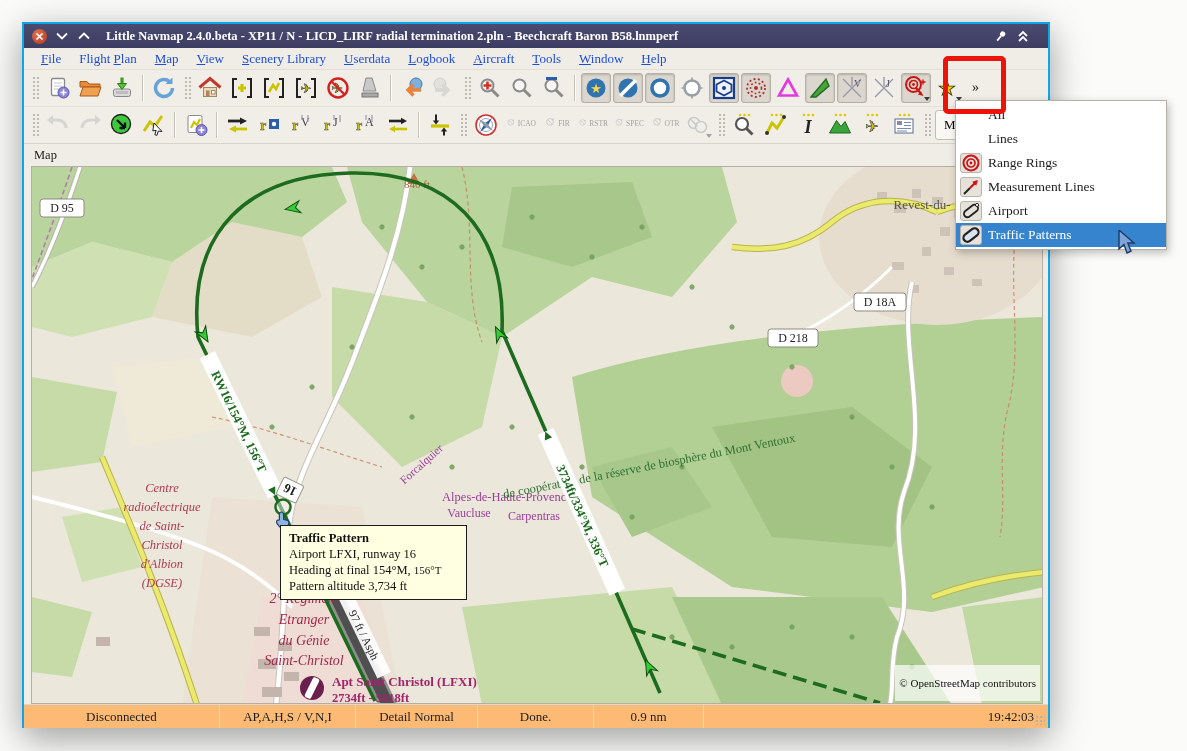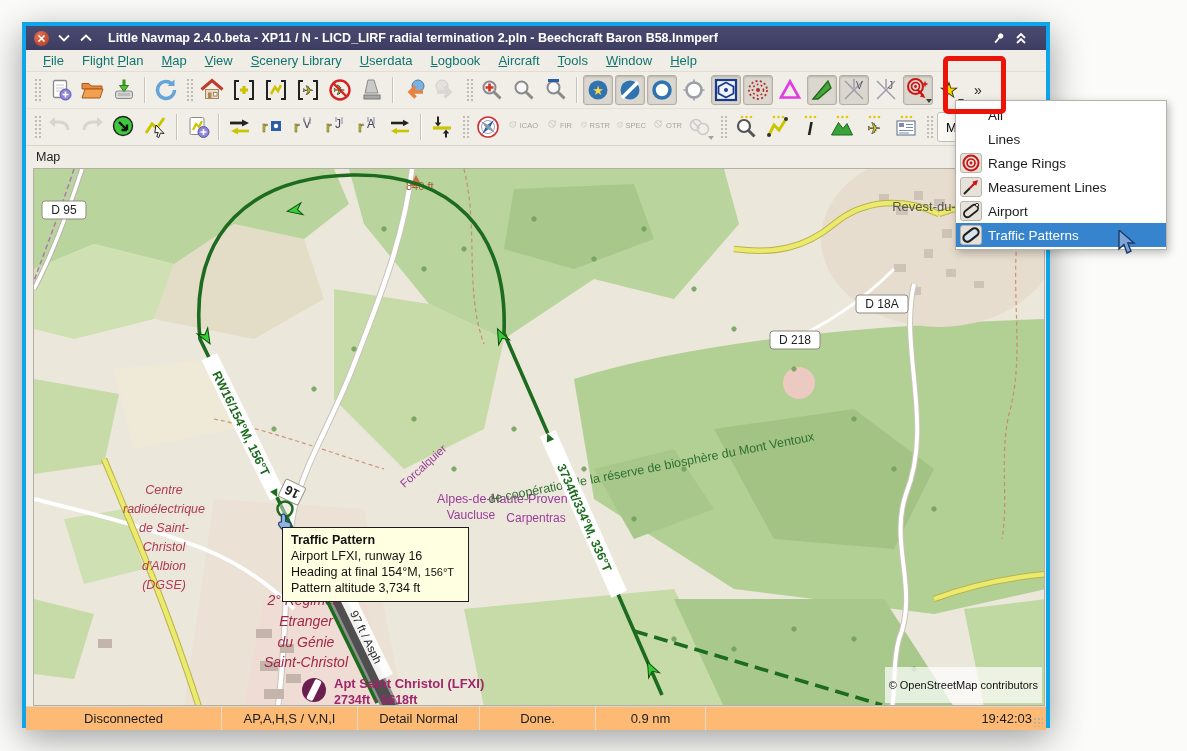--- a/index.html
+++ b/index.html
@@ -1,32 +1,32 @@
 <!DOCTYPE html>
 <html><head>
 <meta charset="utf-8">
 <style>
   * { margin:0; padding:0; box-sizing:border-box; }
   html,body { width:1187px; height:751px; background:#fbfbfa; font-family:"Liberation Sans",sans-serif; overflow:hidden; }
   .page { position:relative; width:1187px; height:751px; }
 
   
   .window { position:absolute; left:22px; top:22px; width:1028px; height:706px;
-            background:#f0ede7; border:4px solid #0ea5e9; box-shadow:0 10px 34px rgba(0,0,0,.38);
-            display:flex; flex-direction:column; }
+            background:#f0ede7; border:2px solid #0ea5e9; box-shadow:0 10px 34px rgba(0,0,0,.38);
+            display:flex; flex-direction:column;font-family:Liberation Serif, serif; }
   .titlebar { height:24px; background:linear-gradient(#4b4b72,#3d3d62); display:flex; align-items:center;
               color:#fff; flex:0 0 auto; padding:0 8px; }
   .win-btn { width:15px; height:15px; display:flex; align-items:center; justify-content:center; margin-right:7px; }
   .close-circle { width:15px; height:15px; border-radius:50%; background:radial-gradient(circle at 35% 30%,#e0704f,#b03a24);
                   display:flex; align-items:center; justify-content:center; }
   .title-text { font-size:12.5px; font-weight:bold; margin-left:8px; white-space:nowrap; overflow:hidden; flex:1; }
   .title-right { display:flex; gap:8px; margin-right:10px; }
 
   .menubar { height:22px; background:#f0ede7; display:flex; align-items:center; padding-left:8px;
-             font-size:13px; color:#0f766e; border-bottom:1px solid #e2ded6; flex:0 0 auto;}
+             font-size:13px; color:#1d4ed8; border-bottom:1px solid #e2ded6; flex:0 0 auto;}
   .menu-item { padding:2px 9px; cursor:default; }
   .menu-item u { text-decoration:underline; }
 
   .toolbar { height:37px; background:#f1eee8; display:flex; align-items:center; padding:0 4px; flex:0 0 auto; }
   .toolbar.r1 { border-bottom:1px solid #e6e2da; }
   .toolbar.r2 { border-bottom:1px solid #d8d4ca; }
   .tb-btn { position:relative; width:30px; height:30px; margin:0 1px; border:1px solid transparent; border-radius:3px;
             display:flex; align-items:center; justify-content:center; flex:0 0 auto; background:transparent; }
   .tb-btn.pressed { background:#dbd7ce; border-color:#b4b0a5; box-shadow:inset 0 1px 2px rgba(0,0,0,.18); }
   .tb-btn.disabled { opacity:.42; }
@@ -58,21 +58,21 @@
   .statusbar { height:24px; background:#fdba74; border-top:1px solid #dcd8ce; display:flex; align-items:center;
                font-size:13px; color:#1c1c1c; flex:1 0 auto; }
   .seg { height:100%; display:flex; align-items:center; justify-content:center; border-right:1px solid #e0dcd2; }
   .seg:last-child { border-right:none; justify-content:flex-end; padding-right:14px; position:relative; }
   .grip { position:absolute; right:3px; bottom:3px; width:10px; height:10px;
           background-image:radial-gradient(#b5b1a7 1px, transparent 1.2px); background-size:4px 4px; }
 
   
   .popup { position:absolute; left:955px; top:100px; width:212px; background:#ffffff; border:1px solid #b6b2a8;
            box-shadow:2px 3px 8px rgba(0,0,0,.25); z-index:40; padding:2px 0; }
-  .pm-item { height:24px; display:flex; align-items:center; font-size:13.5px; color:#1c1c1c; padding-left:4px; }
+  .pm-item { height:24px; display:flex; align-items:center; font-size:13.5px; color:#1c1c1c; padding-left:4px;font-family:Liberation Serif, serif; }
   .pm-icon { width:22px; height:20px; margin-right:6px; display:flex; align-items:center; justify-content:center;
              border-radius:3px; flex:0 0 22px; }
   .pm-icon.framed { background:#e6e2da; border:1px solid #b8b4aa; }
   .pm-item.sel { background:#3584cd; color:#fff; }
 
   
   .annot { position:absolute; left:943px; top:56px; width:63px; height:58px; border:5px solid #ec1309;
            border-radius:5px; z-index:60; }
   .cursor { position:absolute; left:1118px; top:230px; z-index:70; }
 </style>

